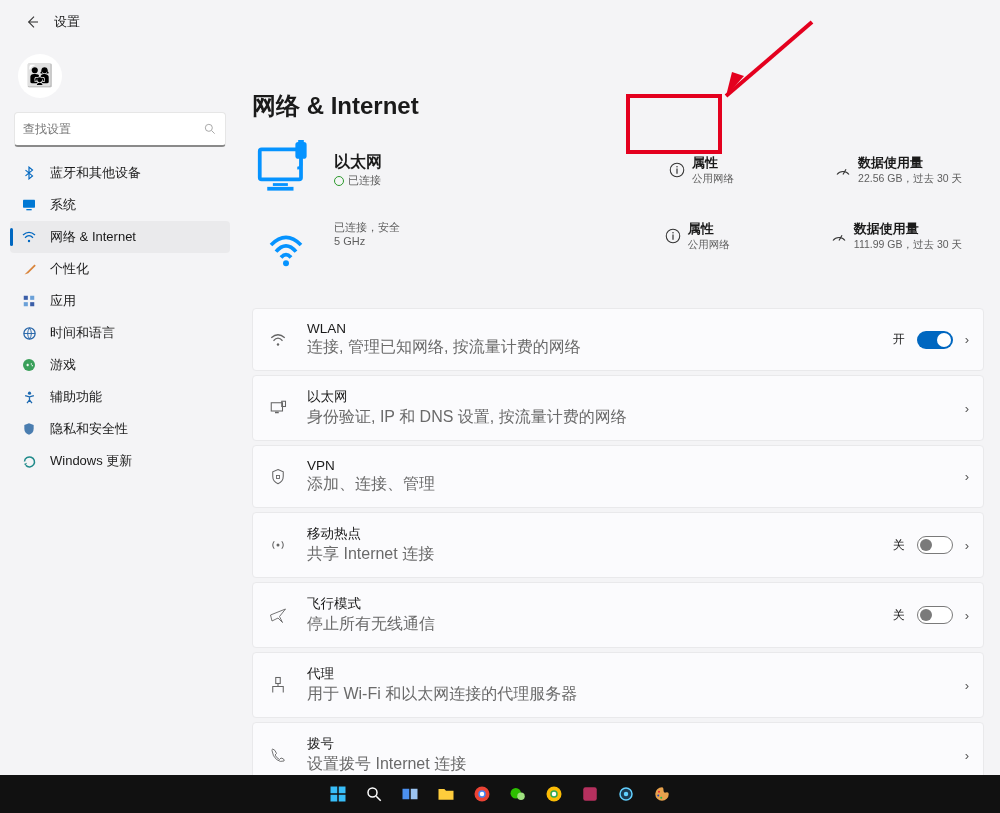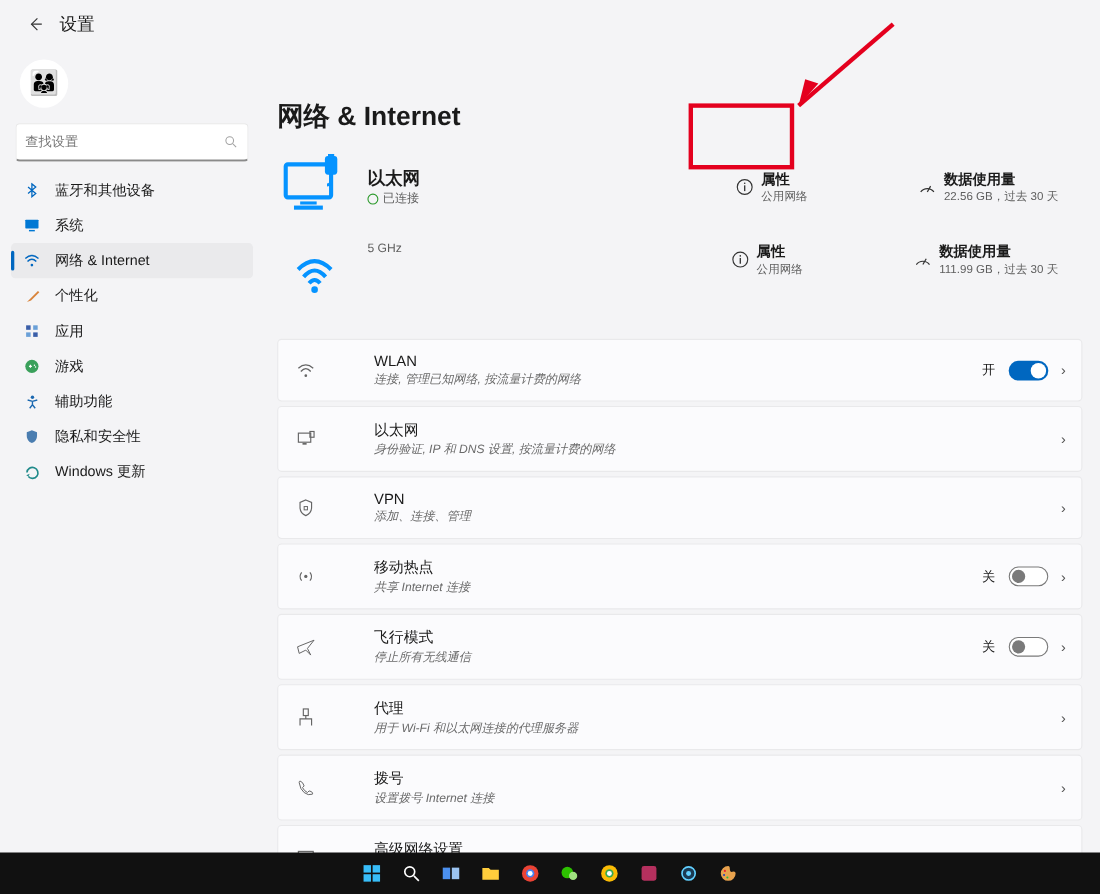--- a/index.html
+++ b/index.html
@@ -1,19 +1,19 @@
 <!DOCTYPE html>
 <html><head>
 <meta charset="utf-8">
 <style>
   * { box-sizing: border-box; margin: 0; padding: 0; font-family: "Segoe UI", "Microsoft YaHei", sans-serif; }
   body { background: #f4f4f6; width: 1000px; height: 813px; overflow: hidden; position: relative; color: #1a1a1a; }
   .header-row { display: flex; align-items: center; padding: 10px 20px 4px 20px; }
   .back-btn { width: 24px; height: 24px; display: flex; align-items: center; justify-content: center; margin-right: 10px; cursor: pointer; }
-  .settings-title { font-size: 16px; }
+  .settings-title { font-size: 13px; }
   .content-wrap { display: flex; }
   .sidebar { width: 236px; padding: 10px 6px 10px 10px; flex-shrink: 0; }
   .avatar-row { padding: 6px 8px 14px 8px; }
   .avatar { width: 44px; height: 44px; border-radius: 50%; background: #fff; display: flex; align-items: center; justify-content: center; font-size: 22px; }
   .search-box { display: flex; align-items: center; background: #fff; border: 1px solid #e6e6e6; border-bottom: 2px solid #8a8a8a; border-radius: 4px; height: 16px; padding: 16px 8px; margin: 0 4px 10px 4px; }
   .search-box input { border: none; outline: none; flex: 1; font-size: 12px; background: transparent; }
   .search-icon { width: 14px; height: 14px; opacity: .55; }
   .nav-item { display: flex; align-items: center; height: 32px; padding: 0 10px; border-radius: 4px; cursor: pointer; font-size: 13px; position: relative; }
   .nav-item.active { background: #eaeaec; }
   .nav-item.active::before { content:""; position:absolute; left:0; top:7px; bottom:7px; width:3px; background:#0067c0; border-radius:2px;}
@@ -27,24 +27,24 @@
   .status-net .state { font-size: 11px; color: #5e5e5e; display:flex; align-items:center; gap:4px;}
   .globe-dot { width:10px; height:10px; border-radius:50%; border:1.2px solid #2c9a2c; position:relative;}
   .spacer { flex: 1; }
   .prop-block { display: flex; align-items: center; gap: 6px; cursor: pointer; padding-right: 18px;}
   .prop-block .txt .t { font-size: 13px; font-weight:600;}
   .prop-block .txt .s { font-size: 10.5px; color: #5e5e5e; }
   .info-ico, .meter-ico { width: 18px; height: 18px; }
   .wlan-row { display:flex; align-items:flex-start; padding: 4px 4px 14px 4px; gap: 6px; }
   .wifi-ico { width:60px; height:60px; display:flex; align-items:center; justify-content:center; margin-right:12px; flex-shrink:0;}
   .wlan-row .st { font-size: 11px; color: #5e5e5e; }
-  .card { background:#fbfbfd; border:1px solid #e9e9eb; border-radius:4px; margin-bottom:4px; display:flex; align-items:center; padding:12px 14px; cursor:pointer;gap:33px; }
+  .card { background:#fbfbfd; border:1px solid #e9e9eb; border-radius:4px; margin-bottom:4px; display:flex; align-items:center; padding:12px 14px; cursor:pointer; }
   .card .card-ico { width:22px; height:22px; margin-right:18px; display:flex; align-items:center; justify-content:center; opacity:.75;}
   .card .card-title { font-size:13.5px; font-weight:500;}
-  .card .card-sub { font-size:11px; color:#6a6a6a; margin-top:1px;font-style:italic;}
+  .card .card-sub { font-size:16px; color:#6a6a6a; margin-top:1px;}
   .card .right { margin-left:auto; display:flex; align-items:center; gap:12px; }
   .toggle { width:36px; height:18px; border-radius:10px; position:relative; }
   .toggle.on { background:#0067c0; }
   .toggle.off { background:#fff; border:1px solid #7a7a7a; }
   .toggle.on::after { content:""; position:absolute; right:2px; top:2px; width:14px; height:14px; background:#fff; border-radius:50%; }
   .toggle.off::after { content:""; position:absolute; left:2px; top:2px; width:12px; height:12px; background:#7a7a7a; border-radius:50%; }
   .toggle-label { font-size:12px; }
   .chev { font-size:13px; color:#555; }
   .taskbar { position:absolute; bottom:0; left:0; right:0; height:38px; background:#111; display:flex; align-items:center; justify-content:center; gap:10px; }
   .tb-item { width:26px; height:26px; display:flex; align-items:center; justify-content:center; cursor:pointer; }
@@ -120,20 +120,29 @@
             <rect x="3" y="3" width="7" height="7" fill="#3a5ea8"></rect>
             <rect x="14" y="3" width="7" height="7" fill="#6aa0d8"></rect>
             <rect x="3" y="14" width="7" height="7" fill="#6aa0d8"></rect>
             <rect x="14" y="14" width="7" height="7" fill="#3a5ea8"></rect>
           </svg>
         </span>
       <span>应用</span>
     </div>
     <div class="nav-item">
       <span class="nav-ico">
+          <svg width="15" height="15" viewBox="0 0 24 24">
+            <circle cx="12" cy="12" r="9" stroke="#2564a8" stroke-width="2" fill="none"></circle>
+            <path d="M3 12 H21 M12 3 Q18 12 12 21 Q6 12 12 3" stroke="#2564a8" stroke-width="1.5" fill="none"></path>
+          </svg>
+        </span>
+      <span>时间和语言</span>
+    </div>
+    <div class="nav-item">
+      <span class="nav-ico">
           <svg width="16" height="16" viewBox="0 0 24 24">
             <circle cx="12" cy="12" r="9" fill="#3aa05b"></circle>
             <path d="M8 12 H12 M10 10 V14" stroke="#fff" stroke-width="1.6"></path>
             <circle cx="15.5" cy="10.5" r="1" fill="#fff"></circle>
             <circle cx="17" cy="13" r="1" fill="#fff"></circle>
           </svg>
         </span>
       <span>游戏</span>
     </div>
     <div class="nav-item">
@@ -211,20 +220,21 @@
     <div class="wlan-row">
       <div class="wifi-ico">
         <svg width="40" height="40" viewBox="0 0 24 24">
             <path d="M3 9 Q12 0 21 9" stroke="#0593ff" stroke-width="2.2" fill="none"></path>
             <path d="M6 13 Q12 6 18 13" stroke="#0593ff" stroke-width="2.2" fill="none"></path>
             <path d="M9 16.5 Q12 13 15 16.5" stroke="#0593ff" stroke-width="2.2" fill="none"></path>
             <circle cx="12" cy="20" r="1.8" fill="#0593ff"></circle>
           </svg>
       </div>
       <div class="status-net">
+        <div class="st">已连接，安全</div>
         <div class="st">5 GHz</div>
       </div>
       <div class="spacer"></div>
       <div class="prop-block">
         <svg class="info-ico" viewBox="0 0 24 24">
             <circle cx="12" cy="12" r="9" stroke="#333" stroke-width="1.4" fill="none"></circle>
             <circle cx="12" cy="7.5" r="1" fill="#333"></circle>
             <rect x="11.2" y="10" width="1.6" height="7" fill="#333"></rect>
           </svg>
         <div class="txt">

